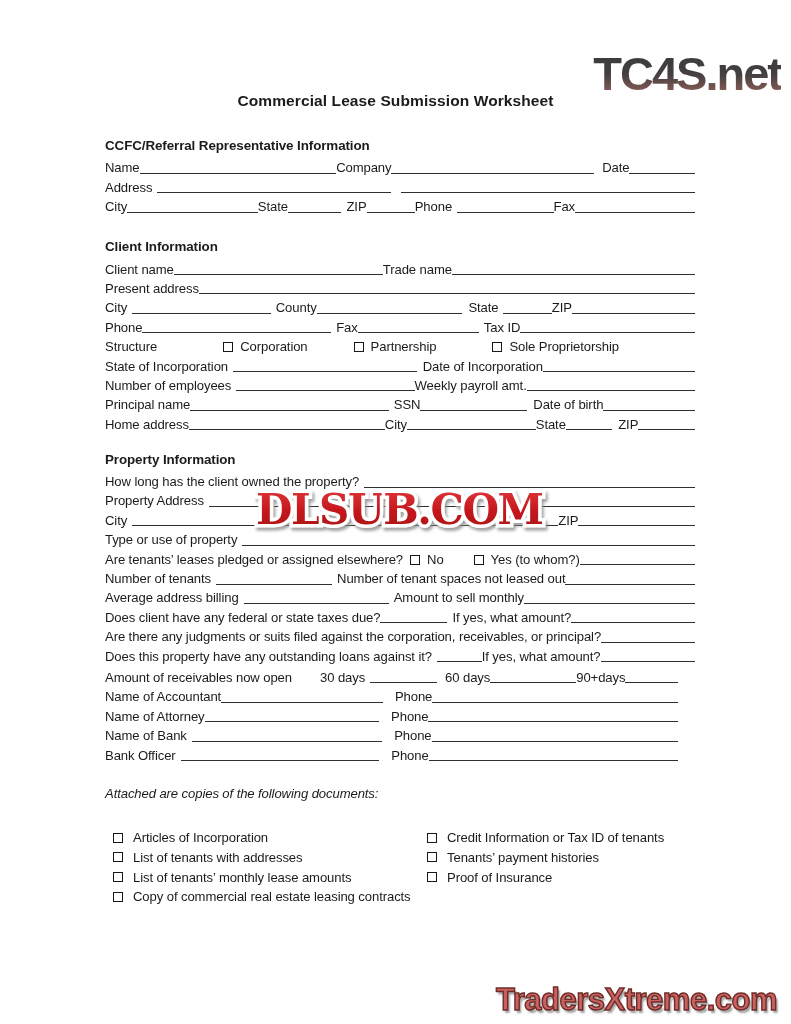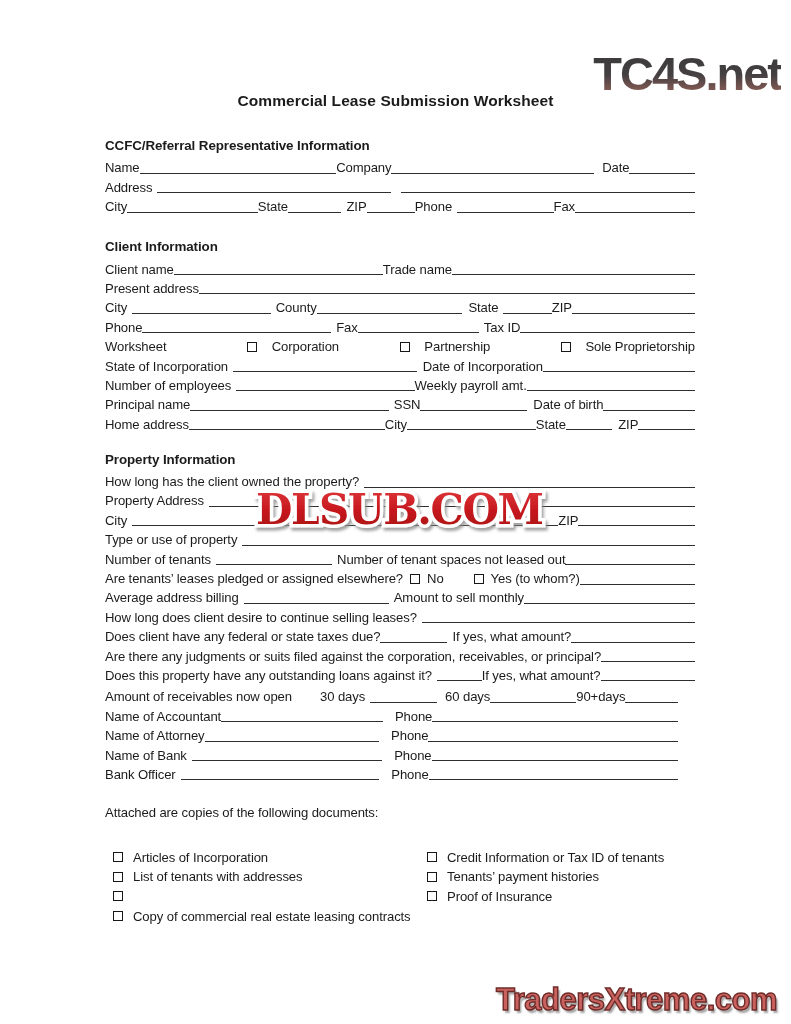--- a/index.html
+++ b/index.html
@@ -27,38 +27,38 @@
     text-align:center;
     font-size:15.5px;font-weight:bold;letter-spacing:0.1px;
   }
   
   .content{padding:0 96px 0 105px;}
   .sec-h{font-weight:bold;font-size:13.4px;line-height:19px;margin-bottom:2px;}
   .section.s0{margin-top:26px;}
   .section.s1{margin-top:22px;}
   .section.s2{margin-top:17px;}
   .section.s3{margin-top:2px;}
-  .row{display:flex;align-items:flex-end;height:19.4px;justify-content:space-between;}
+  .row{display:flex;align-items:flex-end;height:19.4px;}
   .lbl{white-space:pre;line-height:16px;flex:none;}
   .fill{
     flex-basis:0;min-width:6px;height:1px;
     border-bottom:1.1px solid #2e2e2e;
     margin-bottom:2.5px;
   }
   .cb{
     flex:none;box-sizing:border-box;
     width:10px;height:10px;
     border:1.4px solid #171717;
     margin:0 7px 3px 0;
     background:#fff;
   }
   .gapx{flex:none;}
   
   .attach{margin-top:20px;}
-  .attach-h{line-height:19px;margin-bottom:12px;}
+  .attach-h{font-style:italic;line-height:19px;margin-bottom:12px;}
   .attach-cols{display:flex;margin-top:26px;}
   .att-col-left{width:322px;flex:none;padding-left:8px;box-sizing:border-box;}
   .att-col-right{flex:1;}
   .att-item{display:flex;align-items:center;height:19.6px;}
   .att-item .cb{margin:0 10px 1px 0;}
   .footer-note{line-height:19px;margin-top:1px;}
   
   .watermark{position:absolute;left:248px;top:478px;width:304px;height:62px;}
   
   .logo-bottom{
@@ -143,21 +143,21 @@
             <span class="lbl">Phone</span>
             <span class="fill" style="flex-grow: 187;"></span>
             <span class="gapx" style="width: 5px;"></span>
             <span class="lbl">Fax</span>
             <span class="fill" style="flex-grow: 120;"></span>
             <span class="gapx" style="width: 5px;"></span>
             <span class="lbl">Tax ID</span>
             <span class="fill" style="flex-grow: 173;"></span>
           </div>
           <div class="row">
-            <span class="lbl">Worksheet</span>
+            <span class="lbl">Structure</span>
             <span class="gapx" style="width: 66px;"></span>
             <span class="cb"></span>
             <span class="lbl">Corporation</span>
             <span class="gapx" style="width: 46px;"></span>
             <span class="cb"></span>
             <span class="lbl">Partnership</span>
             <span class="gapx" style="width: 56px;"></span>
             <span class="cb"></span>
             <span class="lbl">Sole Proprietorship</span>
           </div>
@@ -216,49 +216,44 @@
             <span class="fill" style="flex-grow: 420;"></span>
             <span class="lbl">ZIP</span>
             <span class="fill" style="flex-grow: 115;"></span>
           </div>
           <div class="row">
             <span class="lbl">Type or use of property</span>
             <span class="gapx" style="width: 5px;"></span>
             <span class="fill" style="flex-grow: 440;"></span>
           </div>
           <div class="row">
+            <span class="lbl">Are tenants’ leases pledged or assigned elsewhere?</span>
+            <span class="gapx" style="width: 7px;"></span>
+            <span class="cb"></span>
+            <span class="lbl">No</span>
+            <span class="gapx" style="width: 30px;"></span>
+            <span class="cb"></span>
+            <span class="lbl">Yes (to whom?)</span>
+            <span class="fill" style="flex-grow: 110;"></span>
+          </div>
+          <div class="row">
             <span class="lbl">Number of tenants</span>
             <span class="gapx" style="width: 5px;"></span>
             <span class="fill" style="flex-grow: 112;"></span>
             <span class="gapx" style="width: 5px;"></span>
             <span class="lbl">Number of tenant spaces not leased out</span>
             <span class="fill" style="flex-grow: 125;"></span>
           </div>
           <div class="row">
-            <span class="lbl">Are tenants’ leases pledged or assigned elsewhere?</span>
-            <span class="gapx" style="width: 7px;"></span>
-            <span class="cb"></span>
-            <span class="lbl">No</span>
-            <span class="gapx" style="width: 30px;"></span>
-            <span class="cb"></span>
-            <span class="lbl">Yes (to whom?)</span>
-            <span class="fill" style="flex-grow: 110;"></span>
-          </div>
-          <div class="row">
             <span class="lbl">Average address billing</span>
             <span class="gapx" style="width: 5px;"></span>
             <span class="fill" style="flex-grow: 140;"></span>
             <span class="gapx" style="width: 5px;"></span>
             <span class="lbl">Amount to sell monthly</span>
             <span class="fill" style="flex-grow: 165;"></span>
-          </div>
-          <div class="row">
-            <span class="lbl">How long does client desire to continue selling leases?</span>
-            <span class="gapx" style="width: 5px;"></span>
-            <span class="fill" style="flex-grow: 345;"></span>
           </div>
           <div class="row">
             <span class="lbl">Does client have any federal or state taxes due?</span>
             <span class="fill" style="flex-grow: 65;"></span>
             <span class="gapx" style="width: 5px;"></span>
             <span class="lbl">If yes, what amount?</span>
             <span class="fill" style="flex-grow: 120;"></span>
           </div>
           <div class="row">
             <span class="lbl">Are there any judgments or suits filed against the corporation, receivables, or principal?</span>
@@ -330,20 +325,21 @@
             <div class="att-item">
               <span class="cb"></span>
               <span class="lbl">Articles of Incorporation</span>
             </div>
             <div class="att-item">
               <span class="cb"></span>
               <span class="lbl">List of tenants with addresses</span>
             </div>
             <div class="att-item">
               <span class="cb"></span>
+              <span class="lbl">List of tenants’ monthly lease amounts</span>
             </div>
             <div class="att-item">
               <span class="cb"></span>
               <span class="lbl">Copy of commercial real estate leasing contracts</span>
             </div>
           </div>
         <div class="att-col-right" id="attach-right">
             <div class="att-item">
               <span class="cb"></span>
               <span class="lbl">Credit Information or Tax ID of tenants</span>

